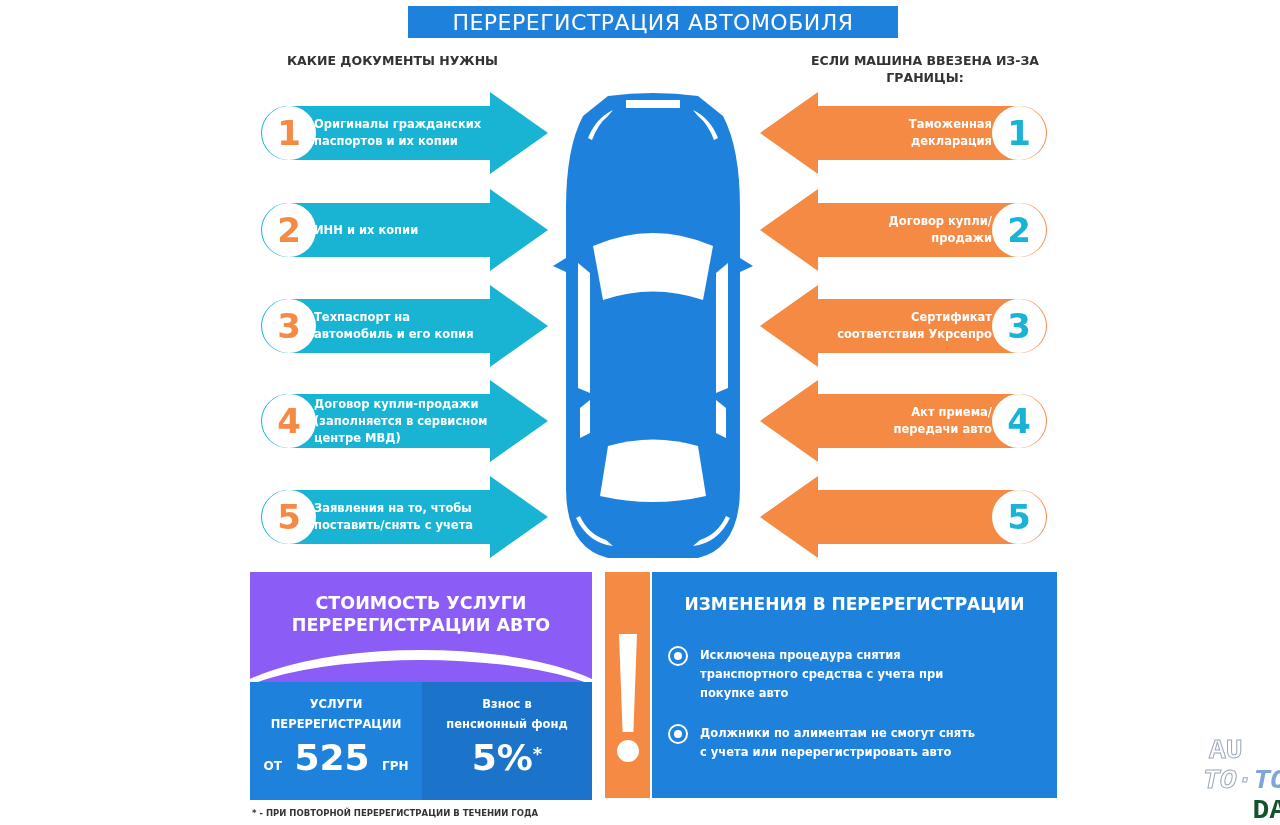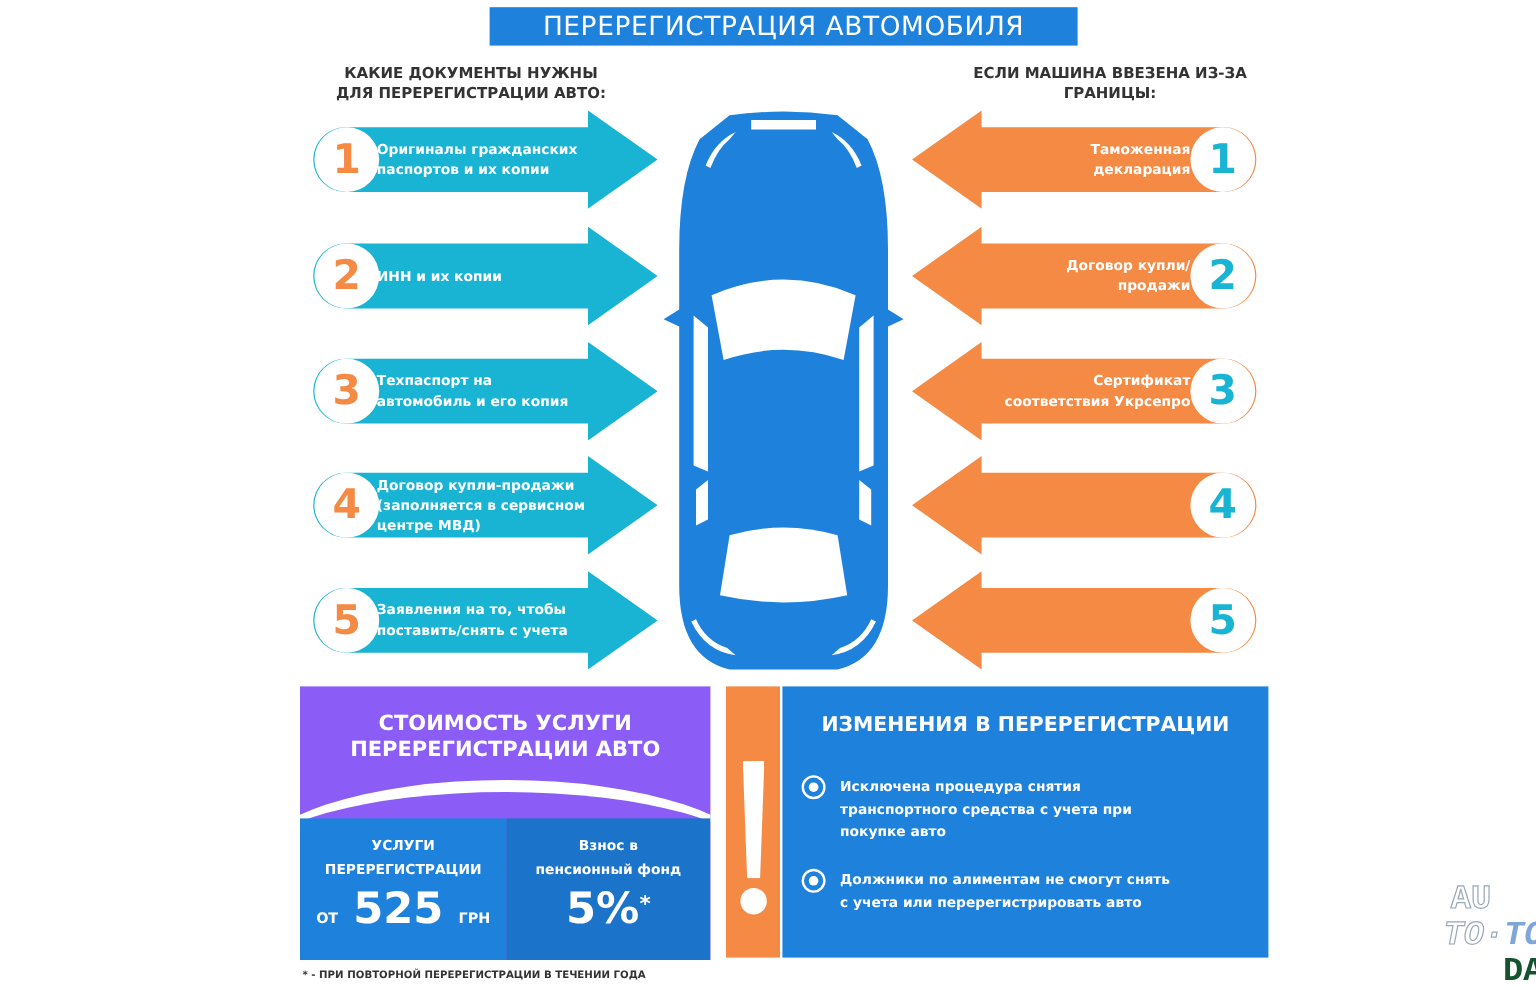--- a/index.html
+++ b/index.html
@@ -66,21 +66,20 @@
   .logo .l2 b { color: #7ea6d8; -webkit-text-stroke: 0; }
   .logo .l3 { color: #14532d; padding-left: 28px; text-align: right; }
 </style>
 </head>
 <body>
 
 <div class="title-bar">ПЕРЕРЕГИСТРАЦИЯ АВТОМОБИЛЯ</div>
 
 <div class="sec-head left">
   <div>КАКИЕ ДОКУМЕНТЫ НУЖНЫ</div>
-  <div>ДЛЯ ПЕРЕРЕГИСТРАЦИИ АВТО:</div>
 </div>
 <div class="sec-head right">
   <div>ЕСЛИ МАШИНА ВВЕЗЕНА ИЗ-ЗА</div>
   <div>ГРАНИЦЫ:</div>
 </div>
 
 <div class="arrow left-a" style="top:92px">
   <svg class="shape" width="300" height="82">
       <path d="M38 14 H240 V0 L298 41 L240 82 V68 H38 A27 27 0 0 1 38 14 Z" fill="#19b4d4"></path>
     </svg>
@@ -159,20 +158,24 @@
   <div class="txt">
       <span>Сертификат</span>
       <span>соответствия Укрсепро</span>
     </div>
 </div>
 <div class="arrow right-a" style="top:380px">
   <svg class="shape" width="300" height="82">
       <path d="M262 14 H60 V0 L2 41 L60 82 V68 H262 A27 27 0 0 0 262 14 Z" fill="#f58a45"></path>
     </svg>
   <div class="num">4</div>
+  <div class="txt">
+      <span>Акт приема/</span>
+      <span>передачи авто</span>
+    </div>
 </div>
 <div class="arrow right-a" style="top:476px">
   <svg class="shape" width="300" height="82">
       <path d="M262 14 H60 V0 L2 41 L60 82 V68 H262 A27 27 0 0 0 262 14 Z" fill="#f58a45"></path>
     </svg>
   <div class="num">5</div>
 </div>
 
 <svg class="car" viewBox="0 0 210 475">
   <path d="M60 8 Q105 2 150 8 L175 28 Q192 60 192 120 L192 170 L205 178 L192 184 L192 400 Q192 460 150 470 L60 470 Q18 460 18 400 L18 184 L5 178 L18 170 L18 120 Q18 60 35 28 Z" fill="#1e82dc"></path>

